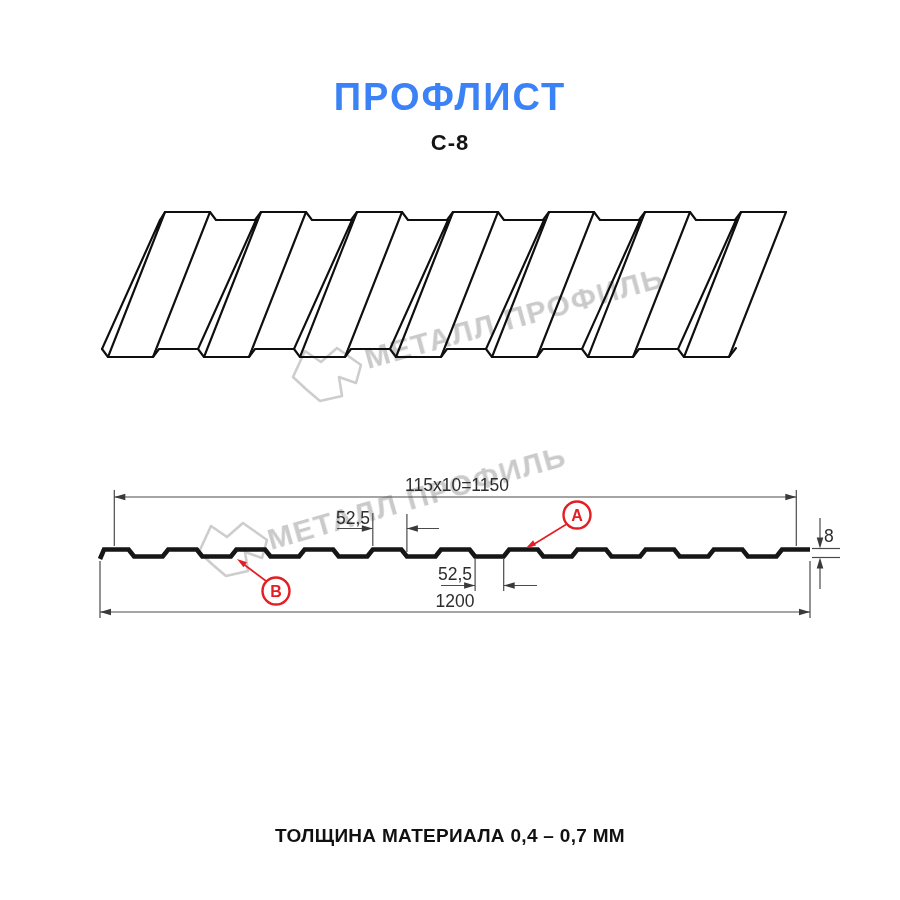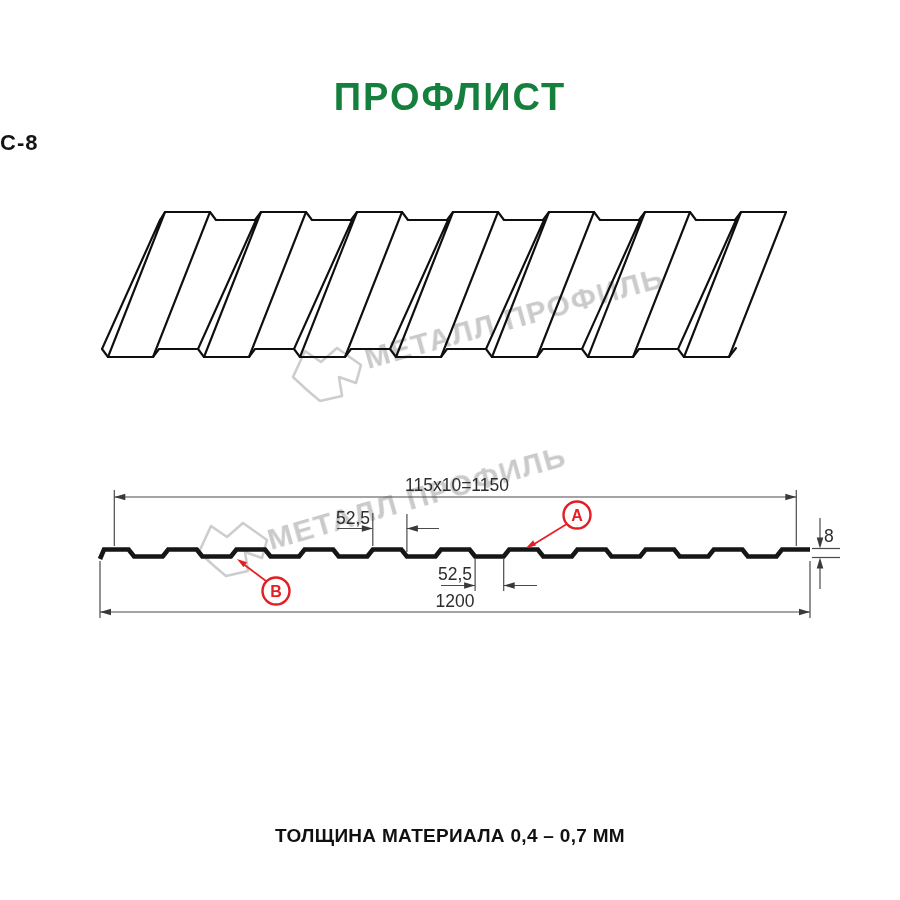--- a/index.html
+++ b/index.html
@@ -2,24 +2,24 @@
 <html><head>
 <meta charset="utf-8">
 <style>
   html,body{margin:0;padding:0;}
   body{
     width:900px;height:900px;position:relative;background:#ffffff;
     font-family:"Liberation Sans", sans-serif;overflow:hidden;
   }
   .title{
     position:absolute;left:0;top:76px;width:900px;text-align:center;
-    font-size:38px;font-weight:700;letter-spacing:2px;color:#15803d;
+    font-size:38px;font-weight:700;letter-spacing:2px;color:#3b82f6;
   }
   .subtitle{
-    position:absolute;left:0;top:130px;width:900px;text-align:left;
+    position:absolute;left:0;top:130px;width:900px;text-align:center;
     font-size:22px;font-weight:700;letter-spacing:1px;color:#141414;
   }
   .caption{
     position:absolute;left:0;top:793px;width:900px;text-align:center;
     font-size:19px;font-weight:700;letter-spacing:0.3px;color:#111111;margin-top:32px;
   }
   svg{position:absolute;left:0;top:0;}
   .wm-text{font-weight:700;font-size:30px;letter-spacing:1.5px;fill:#c8c8c8;}
   .wm-logo{fill:none;stroke:#cbcbcb;stroke-width:2.6;stroke-linejoin:round;}
   .sheet{fill:none;stroke:#0f0f0f;stroke-width:2.1;stroke-linejoin:round;stroke-linecap:round;}

